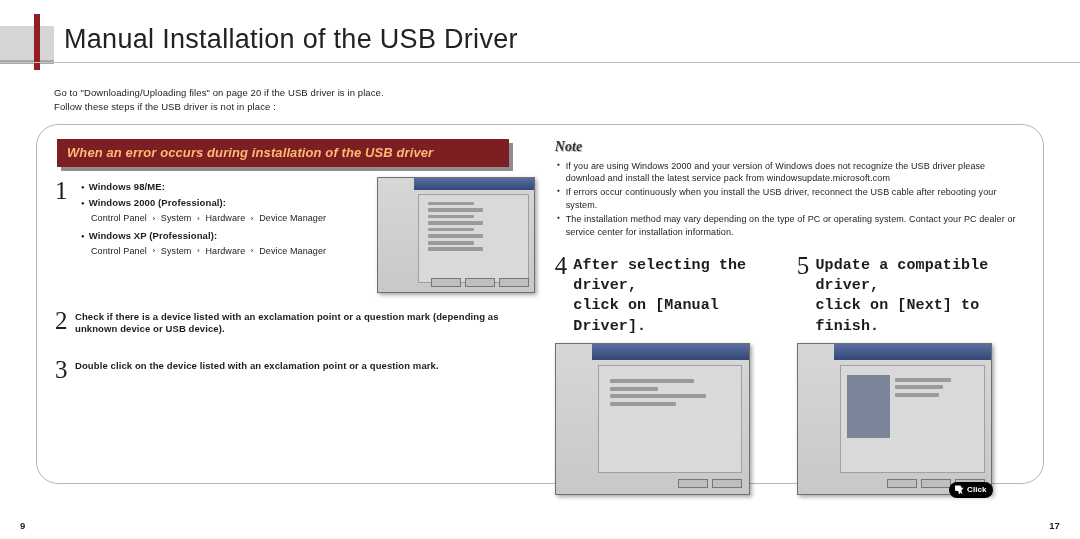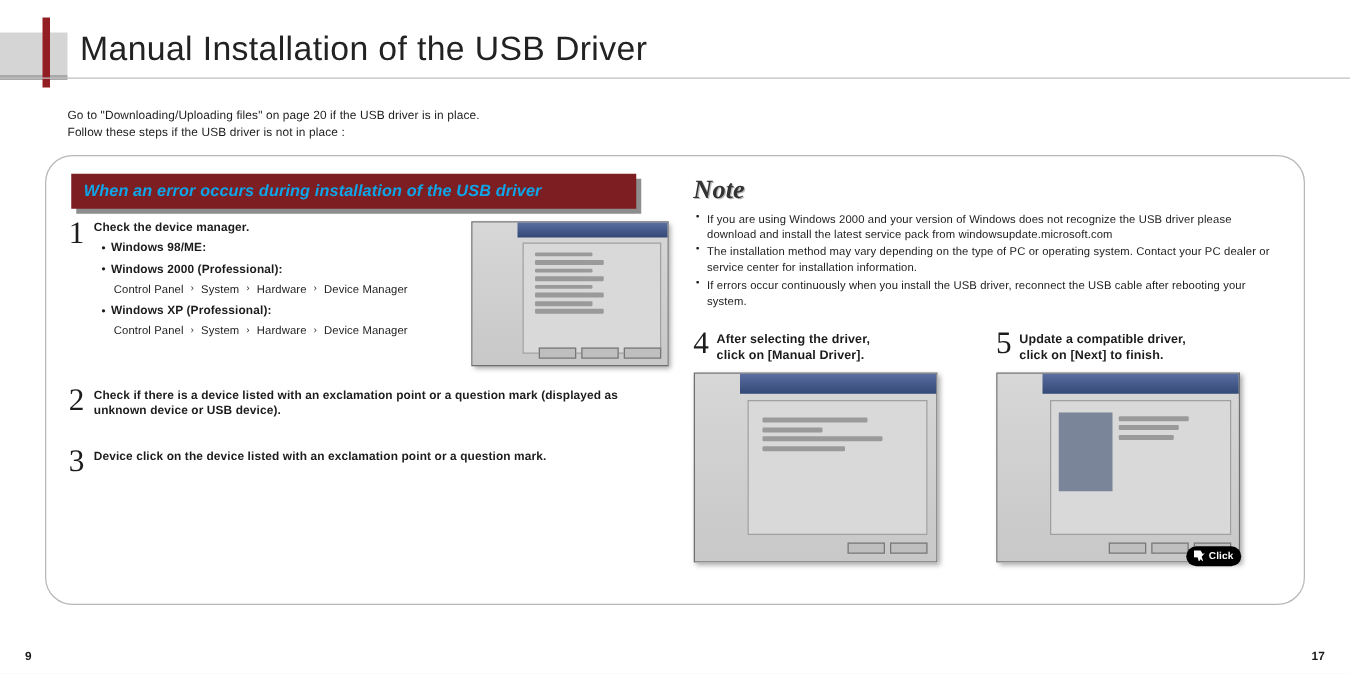--- a/index.html
+++ b/index.html
@@ -95,21 +95,21 @@
 
 
 .banner-wrap{ position:relative; width:452px; height:28px; margin-bottom:10px;}
 .banner-shadow{
   position:absolute; left:4px; top:4px; width:100%; height:100%;
   background:#8e8e8e;
 }
 .banner{
   position:absolute; left:0; top:0; width:100%; height:100%;
   background:var(--red);
-  color:#0ea5e9;
+  color:#fdba74;
   font-style:italic;
   font-weight:600;
   font-size:13px;
   display:flex;
   align-items:center;
   padding:0 10px;
 }
 
 
 .step{ position:relative; margin:0 0 12px 0; }
@@ -166,21 +166,21 @@
 .shot-btns{
   position:absolute; bottom:4%; right:4%; display:flex; gap:4px;
 }
 .shot-btns span{ width:30px; height:9px; background:#bfbfbf; border:1px solid #777; display:block;}
 .shot.small{ width:158px; height:116px; }
 
 
 .note-title{
   font-family:"Times New Roman", serif;
   font-style:italic;
-  font-size:21px;
+  font-size:14px;
   color:#333;
   text-shadow: 1px 1px 0 #bbb;
   font-weight:700;
   margin-bottom:5px;
 }
 .note-list{
   margin:0 0 14px 2px;
 }
 .note-item{
   position:relative;
@@ -198,23 +198,24 @@
 
 .right-steps{
   display:flex;
   gap:16px;
 }
 .rstep{ flex:1; }
 .rstep-head{ display:flex; gap:6px; margin-bottom:6px;}
 .rstep-head .step-num{ position:static; }
 .rstep-text{
   font-weight:700;
-  font-size:10px;
+  font-size:15px;
   line-height:1.35;
   padding-top:4px;
+  font-family:Liberation Mono, monospace;
 }
 .rshot{ width:195px; height:152px; }
 
 .click-badge{
   position:absolute;
   right:-2px; bottom:-4px;
   width:44px; height:16px;
   background:#000; color:#fff;
   border-radius:9px;
   font-size:8px; font-weight:700;
@@ -262,21 +263,20 @@
         <div class="banner-shadow"></div>
         <div class="banner">When an error occurs during installation of the USB driver</div>
       </div>
 
       <div style="display:flex; gap:14px;">
         <div style="flex:1.35;">
 
           <div class="step">
             <div class="step-num">1</div>
             <div class="step-body">
-              <div>Check the device manager.</div>
 
               <div class="os-block">
                 <div class="os-name">Windows 98/ME:</div>
               </div>
 
               <div class="os-block">
                 <div class="os-name">Windows 2000 (Professional):</div>
                 <div class="os-path">
                   <span>Control Panel</span>
                   <span class="arrow">›</span>
@@ -323,35 +323,35 @@
                 <span></span>
                 <span></span>
                 <span></span>
               </div>
           </div>
         </div>
       </div>
 
       <div class="step" style="margin-top:18px;">
         <div class="step-num">2</div>
-        <div class="step-body">Check if there is a device listed with an exclamation point or a question mark (displayed as unknown device or USB device).</div>
+        <div class="step-body">Check if there is a device listed with an exclamation point or a question mark (depending as unknown device or USB device).</div>
       </div>
 
       <div class="step" style="margin-top:24px;">
         <div class="step-num">3</div>
-        <div class="step-body">Device click on the device listed with an exclamation point or a question mark.</div>
+        <div class="step-body">Double click on the device listed with an exclamation point or a question mark.</div>
       </div>
     </div>
 
     <div class="col">
       <div class="note-title">Note</div>
       <div class="note-list">
         <div class="note-item">If you are using Windows 2000 and your version of Windows does not recognize the USB driver please download and install the latest service pack from windowsupdate.microsoft.com</div>
+        <div class="note-item">If errors occur continuously when you install the USB driver, reconnect the USB cable after rebooting your system.</div>
         <div class="note-item">The installation method may vary depending on the type of PC or operating system. Contact your PC dealer or service center for installation information.</div>
-        <div class="note-item">If errors occur continuously when you install the USB driver, reconnect the USB cable after rebooting your system.</div>
       </div>
 
       <div class="right-steps">
         <div class="rstep">
           <div class="rstep-head">
             <div class="step-num">4</div>
             <div class="rstep-text">
               <div>After selecting the driver,</div>
               <div>click on [Manual Driver].</div>
             </div>

